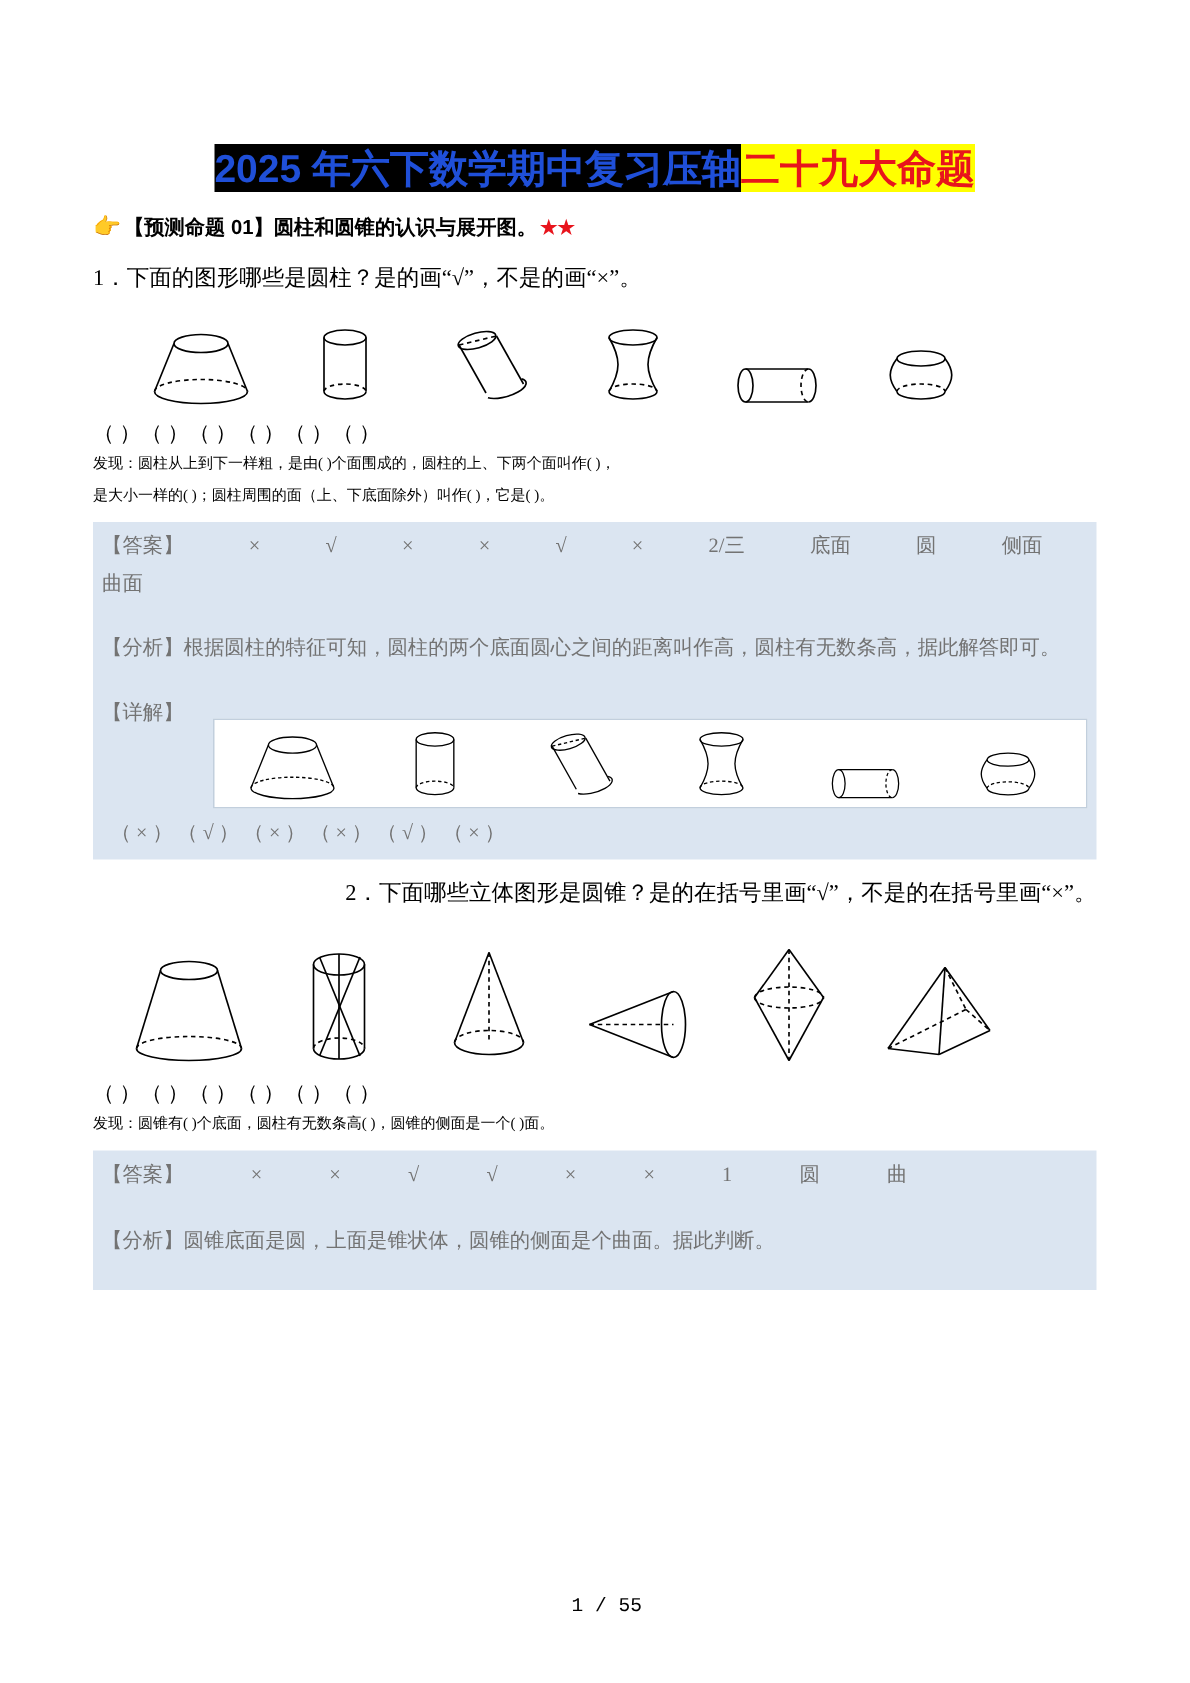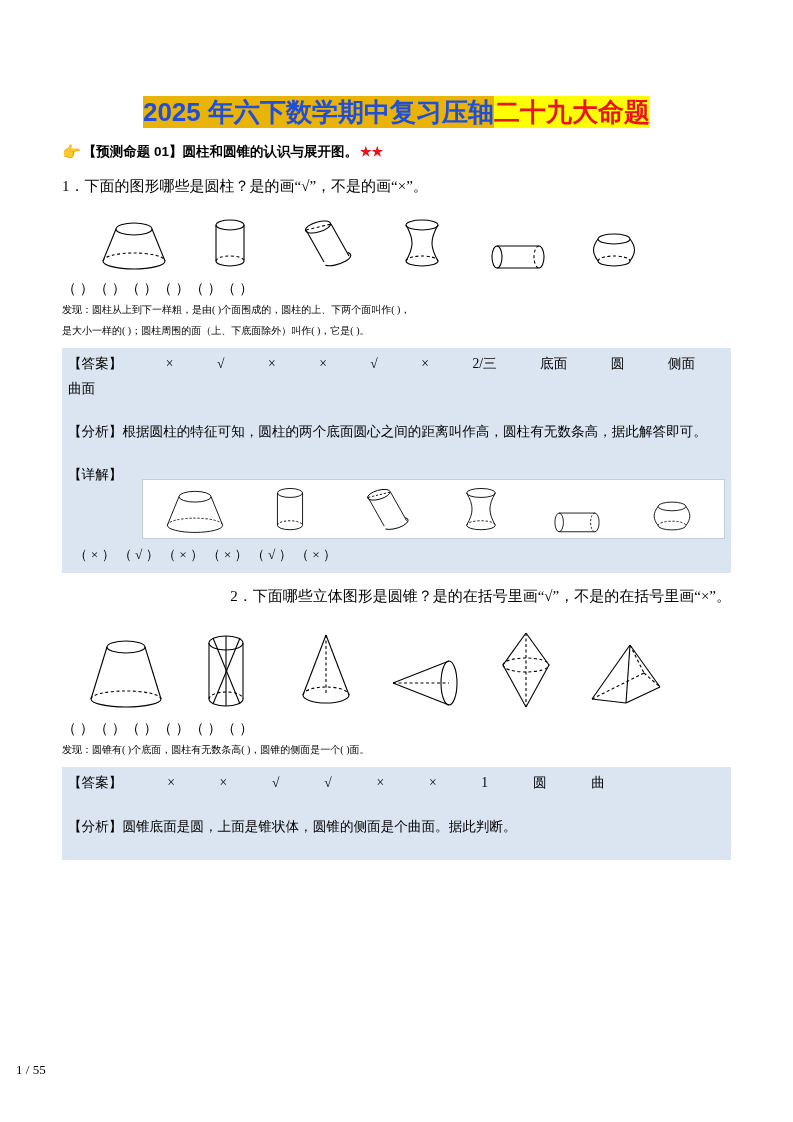--- a/index.html
+++ b/index.html
@@ -22,21 +22,21 @@
   
   .doc-title {
     text-align: center;
     font-family: "Liberation Sans", sans-serif;
     font-weight: bold;
     font-size: 26px;
     line-height: 1.25;
     margin: 18px 0 14px 0;
     white-space: nowrap;
   }
-  .doc-title .seg-blue { background:#eab308; color:#1f4fd8; padding:1px 0; }
+  .doc-title .seg-blue { background:#000000; color:#1f4fd8; padding:1px 0; }
   .doc-title .seg-red  { background:#ffff00; color:#e8141c; padding:1px 0; }
 
   
   .section-head {
     font-family: "Liberation Sans", sans-serif;
     font-weight: bold;
     font-size: 13.5px;
     margin: 10px 0 12px 0;
     display:flex;
     align-items:center;
@@ -68,21 +68,21 @@
     justify-content: flex-start;
     gap: 0px;
     margin: 12px 0 2px 0;
     height: 62px;
   }
   .fig { display:flex; align-items:flex-end; justify-content:center; }
 
   
   .ans-block {
     background: #dbe5f1;
-    color: #000000;
+    color: #737373;
     font-size: 13.6px;
     line-height: 1.85;
     padding: 3px 6px 3px 6px;
     margin: 8px 0 0 0;
   }
   .ans-block .lbl { font-weight: normal; }
   .ans-row-spread {
     display:flex;
     justify-content: space-between;
     padding-right: 30px;
@@ -101,22 +101,23 @@
     margin: 4px 0 2px 6px;
     font-size: 13.4px;
   }
   .ans-para { margin: 18px 0; }
 
   
   .footer {
     position:absolute;
     bottom: 44px;
     left: 0; right: 0;
+    text-align:center;
     font-size: 13px;
-    font-family: Liberation Serif, serif;
+    font-family: Liberation Mono, monospace;
     padding-left: 16px;
   }
 
   svg { display:block; overflow: visible; }
   .st { fill:none; stroke:#000; stroke-width:1.1; }
   .std { fill:none; stroke:#000; stroke-width:1.1; stroke-dasharray:3,2.5; }
   .st-s { fill:none; stroke:#000; stroke-width:1; }
   .std-s { fill:none; stroke:#000; stroke-width:1; stroke-dasharray:2.5,2; }
 </style>
 </head>

